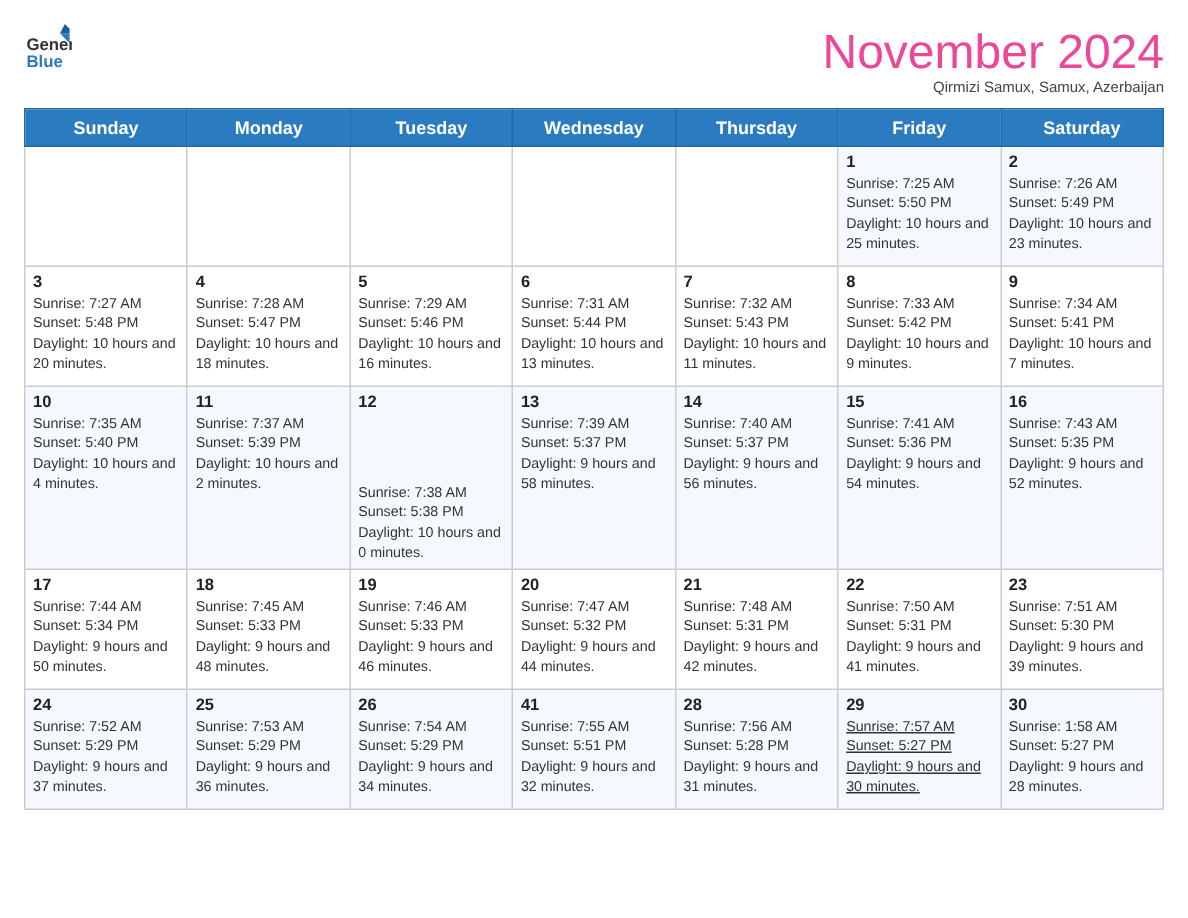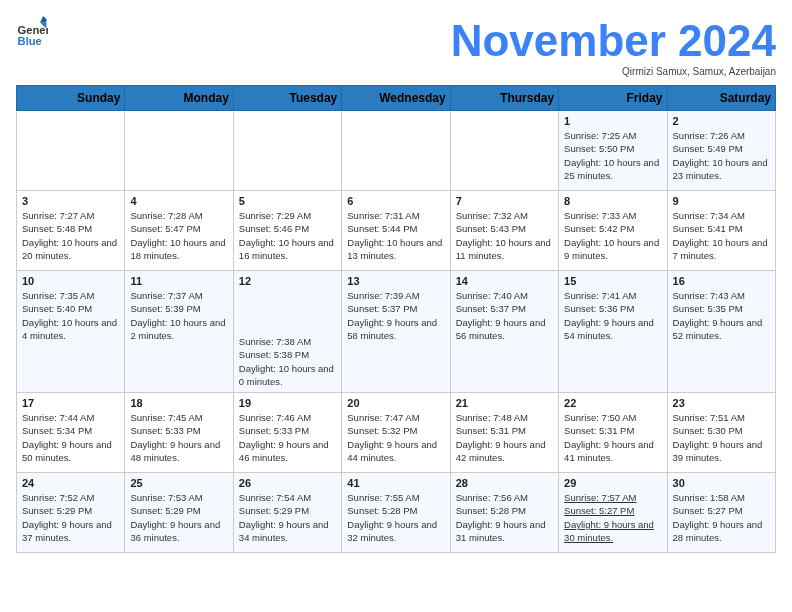--- a/index.html
+++ b/index.html
@@ -27,40 +27,40 @@
       line-height: 1.1;
     }
     .logo-icon {
       width: 32px;
       height: 32px;
     }
     .title-block {
       text-align: right;
     }
     .month-title {
-      font-size: 44px;
-      font-weight: bold;
-      color: #3b82f6;
+      font-size: 32px;
+      font-weight: normal;
+      color: #ec4899;
     }
     .location {
       font-size: 10px;
       color: #444;
     }
     .calendar-table {
       width: 100%;
       border-collapse: collapse;
       table-layout: fixed;
     }
     .calendar-table thead tr th {
       background: #2a7bbf;
-      color: #000000;
+      color: #ffffff;
       font-size: 12px;
       font-weight: bold;
       padding: 5px 4px;
-      text-align: right;
+      text-align: center;
       border: 1px solid #1e6aaa;
     }
     .calendar-table tbody tr td {
       border: 1px solid #ccc;
       vertical-align: top;
       padding: 4px 5px;
       font-size: 10px;
       color: #333;
       height: 80px;
       background: #fff;
@@ -286,21 +286,21 @@
         </td>
         <td>
           <span class="day-num">26</span>
           <div class="cell-text" style="white-space: pre-line;">Sunrise: 7:54 AM
 Sunset: 5:29 PM
 Daylight: 9 hours and 34 minutes.</div>
         </td>
         <td>
           <span class="day-num">41</span>
           <div class="cell-text" style="white-space: pre-line;">Sunrise: 7:55 AM
-Sunset: 5:28 PM
+Sunset: 5:51 PM
 Daylight: 9 hours and 32 minutes.</div>
         </td>
         <td>
           <span class="day-num">28</span>
           <div class="cell-text" style="white-space: pre-line;">Sunrise: 7:56 AM
 Sunset: 5:28 PM
 Daylight: 9 hours and 31 minutes.</div>
         </td>
         <td>
           <span class="day-num">29</span>

